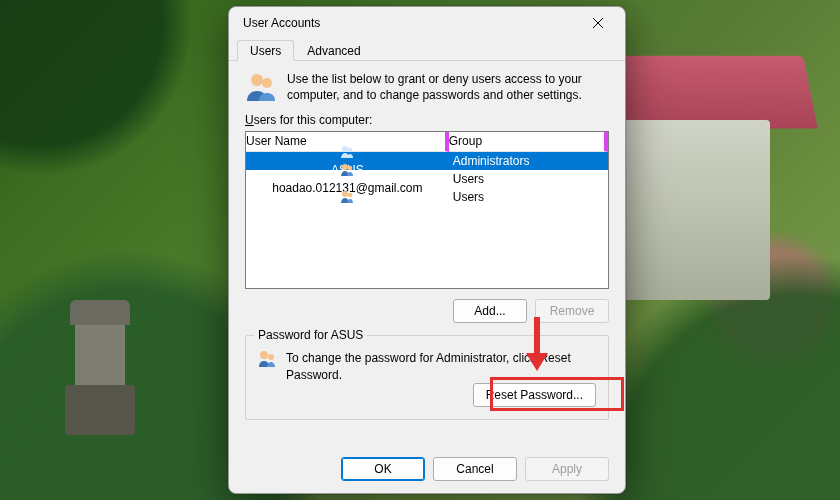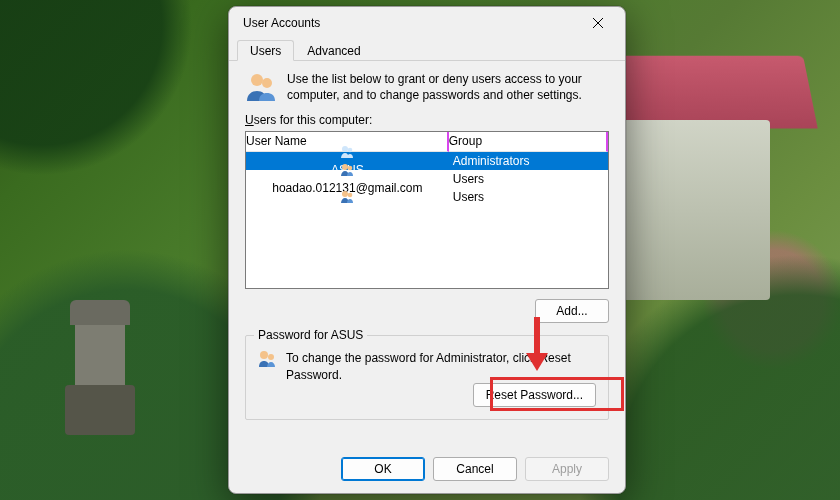--- a/index.html
+++ b/index.html
@@ -46,21 +46,21 @@
   .tab.active { background:#f0f0f0; border-color:#d0d0d0; border-bottom:1px solid #f0f0f0; }
 
   .content { flex:1; padding:10px 16px 4px; display:flex; flex-direction:column; }
   .intro { display:flex; gap:10px; align-items:flex-start; margin-bottom:10px; }
   .intro-icon { width:32px; height:32px; flex-shrink:0; }
   .intro-text { font-size:12px; line-height:1.35; }
 
   .list-label { font-size:12px; margin-bottom:4px; }
   .list-box { border:1px solid #7a7a7a; background:#fff; height:158px; overflow:hidden; }
   .list-head { display:flex; height:20px; background:#fff; font-size:12px; }
-  .list-head .col { padding:2px 0; border-right:2px solid #d946ef; border-bottom:1px solid #e5e5e5; cursor:pointer; }
+  .list-head .col { padding:2px 0; border-right:4px solid #d946ef; border-bottom:1px solid #e5e5e5; cursor:pointer; }
   .col-user { width:56%; } .col-group { width:44%; }
   .row { display:flex; height:18px; align-items:center; font-size:12px; }
   .row.selected { background:#0078d4; color:#fff; }
   .row .cell { display:flex; align-items:center; gap:4px; padding:0 4px; overflow:hidden; white-space:nowrap; text-overflow:ellipsis; }
   .row .cell.col-user { width:56%;flex-direction:column; } .row .cell.col-group { width:44%; }
   .user-ico { width:14px; height:14px; flex-shrink:0; }
 
   .btn-row { display:flex; gap:8px; justify-content:flex-end; margin:10px 0 12px;align-items:center; }
   .btn { min-width:74px; height:24px; padding:0 12px; background:#fdfdfd; border:1px solid #adadad;
          border-radius:3px; font-size:12px; cursor:pointer; }
@@ -174,20 +174,21 @@
             </div>
             <div class="cell col-group">
               <span>Users</span>
             </div>
           </div>
         </div>
     </div>
 
     <div class="btn-row">
       <button class="btn">Add...</button>
+      <button class="btn" disabled="">Remove</button>
     </div>
 
     <div class="group-box">
       <span class="group-title">Password for ASUS</span>
       <div class="pw-row">
         <svg class="pw-icon" viewBox="0 0 18 18">
           <circle cx="6" cy="5" r="4" fill="#f4c28a"></circle>
           <path d="M1 17c0-4 2-6 5-6s5 2 5 6z" fill="#3a72b5"></path>
           <circle cx="13" cy="7" r="3" fill="#f4c28a"></circle>
           <path d="M9 17c0-3 2-5 4-5s4 2 4 5z" fill="#5a94d6"></path>

